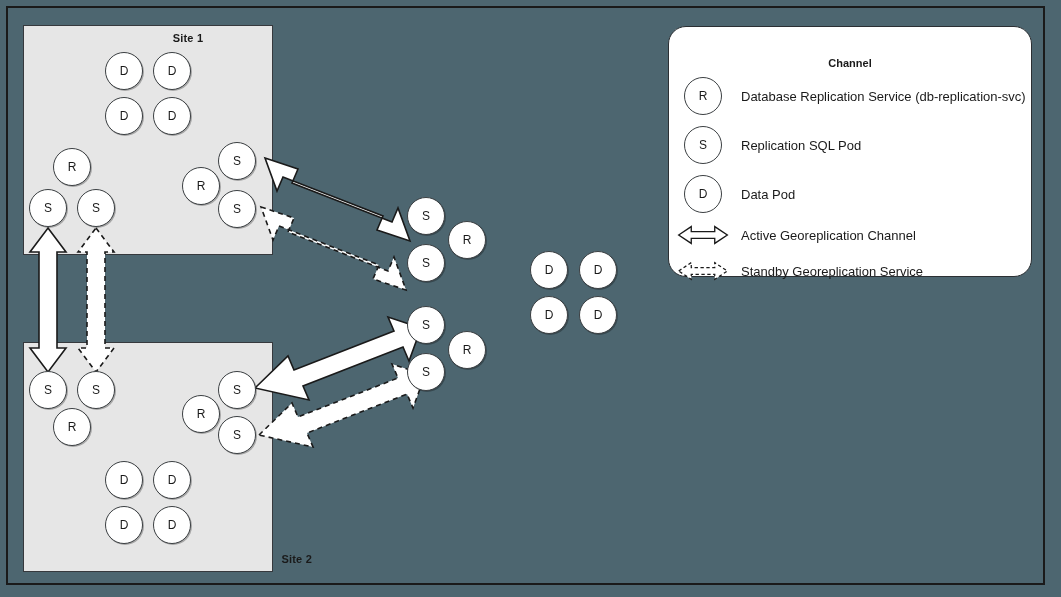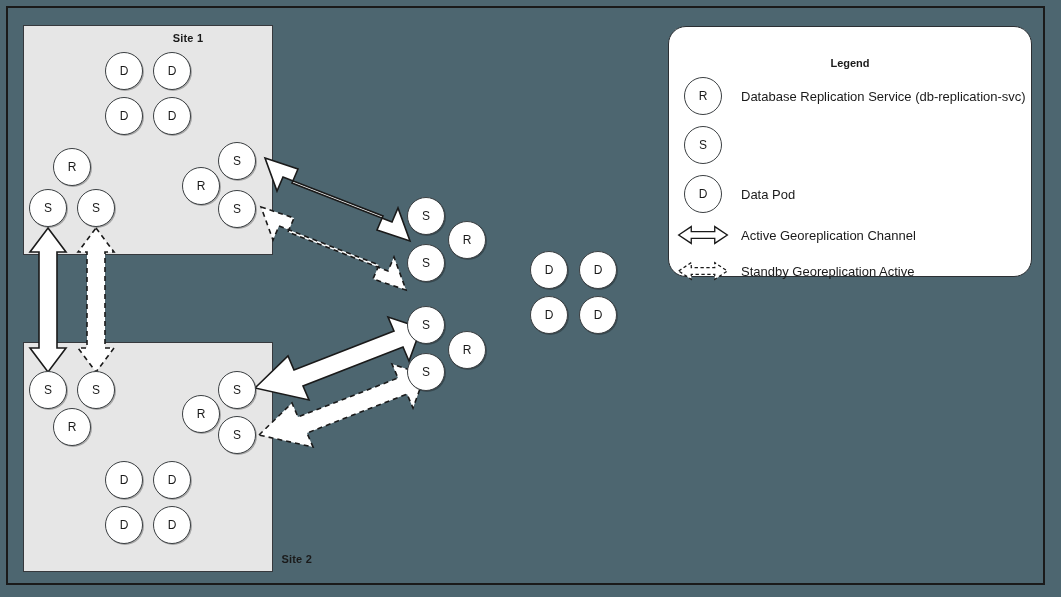--- a/index.html
+++ b/index.html
@@ -139,33 +139,34 @@
       <div class="pod" style="left: 407px; top: 306px;">S</div>
       <div class="pod" style="left: 448px; top: 331px;">R</div>
       <div class="pod" style="left: 407px; top: 353px;">S</div>
       <div class="pod" style="left: 530px; top: 251px;">D</div>
       <div class="pod" style="left: 579px; top: 251px;">D</div>
       <div class="pod" style="left: 530px; top: 296px;">D</div>
       <div class="pod" style="left: 579px; top: 296px;">D</div>
     </div>
 
   <div id="legend">
-    <div id="legend-title">Legend</div>
+    <div id="legend-title">Channel</div>
 
     <div class="legend-row" style="top:49px;">
       <div class="legend-key">
         <div class="legend-pod">R</div>
       </div>
       <div class="legend-label">Database Replication Service (db-replication-svc)</div>
     </div>
 
     <div class="legend-row" style="top:98px;">
       <div class="legend-key">
         <div class="legend-pod">S</div>
       </div>
+      <div class="legend-label">Replication SQL Pod</div>
     </div>
 
     <div class="legend-row" style="top:147px;">
       <div class="legend-key">
         <div class="legend-pod">D</div>
       </div>
       <div class="legend-label">Data Pod</div>
     </div>
 
     <div class="legend-row" style="top:188px;">
@@ -176,17 +177,17 @@
       </div>
       <div class="legend-label">Active Georeplication Channel</div>
     </div>
 
     <div class="legend-row" style="top:224px;">
       <div class="legend-key">
         <svg width="62" height="30" viewBox="0 0 62 30">
           <path d="M 2,15 L 17,5 L 17,11 L 45,11 L 45,5 L 60,15 L 45,25 L 45,19 L 17,19 L 17,25 Z" fill="#ffffff" stroke="#1a1a1a" stroke-width="1.5" stroke-dasharray="4,3" stroke-linejoin="miter"></path>
         </svg>
       </div>
-      <div class="legend-label">Standby Georeplication Active</div>
+      <div class="legend-label">Standby Georeplication Service</div>
     </div>
   </div>
 
 </div>
 
 </body></html>

